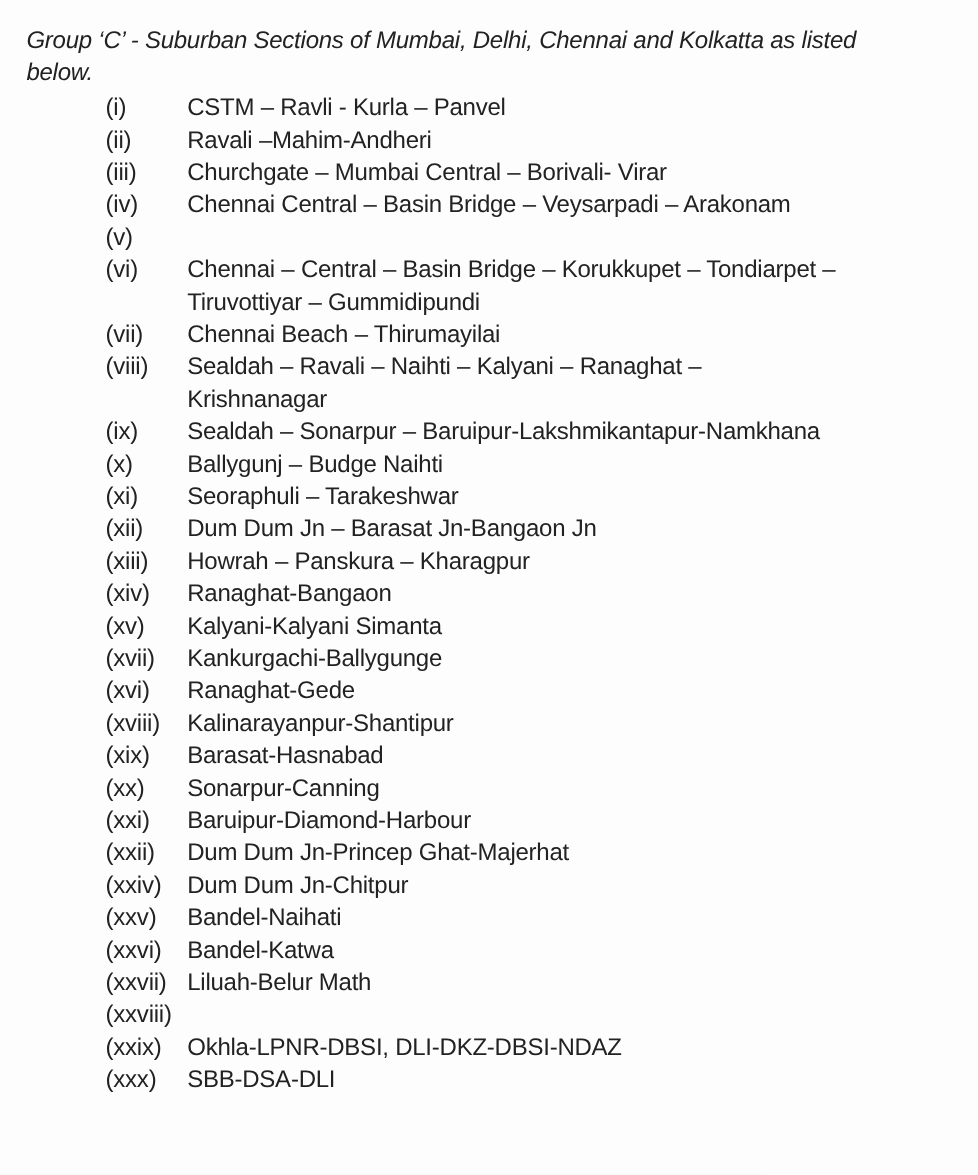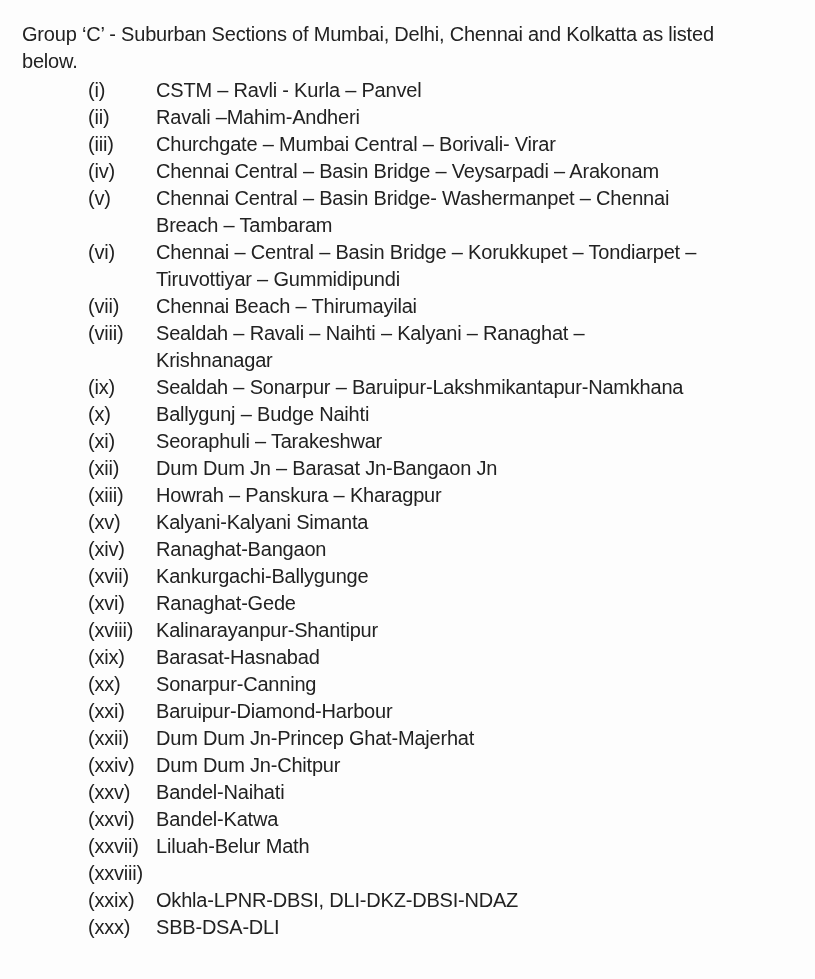--- a/index.html
+++ b/index.html
@@ -18,20 +18,21 @@
     color: #222222;
     font-size: 20px;
     line-height: 27px;
     letter-spacing: -0.2px;
     overflow: hidden;
   }
   .heading {
     margin: 0 0 2px 0;
     white-space: pre-line;
     max-width: 775px;
+    font-style: italic;
   }
   .list {
     margin: 0;
   }
   .row {
     display: flex;
     align-items: flex-start;
   }
   .num {
     flex: 0 0 68px;
@@ -62,22 +63,20 @@
       <div class="row">
         <span class="num">(iii)</span>
         <span class="txt">Churchgate – Mumbai Central – Borivali- Virar</span>
       </div>
       <div class="row">
         <span class="num">(iv)</span>
         <span class="txt">Chennai Central – Basin Bridge – Veysarpadi – Arakonam</span>
       </div>
       <div class="row">
         <span class="num">(v)</span>
-        <span class="txt">Chennai Central – Basin Bridge- Washermanpet – Chennai
-Breach – Tambaram</span>
       </div>
       <div class="row">
         <span class="num">(vi)</span>
         <span class="txt">Chennai – Central – Basin Bridge – Korukkupet – Tondiarpet –
 Tiruvottiyar – Gummidipundi</span>
       </div>
       <div class="row">
         <span class="num">(vii)</span>
         <span class="txt">Chennai Beach – Thirumayilai</span>
       </div>
@@ -100,26 +99,26 @@
       </div>
       <div class="row">
         <span class="num">(xii)</span>
         <span class="txt">Dum Dum Jn – Barasat Jn-Bangaon Jn</span>
       </div>
       <div class="row">
         <span class="num">(xiii)</span>
         <span class="txt">Howrah – Panskura – Kharagpur</span>
       </div>
       <div class="row">
+        <span class="num">(xiv)</span>
+        <span class="txt">Ranaghat-Bangaon</span>
+      </div>
+      <div class="row">
         <span class="num">(xv)</span>
         <span class="txt">Kalyani-Kalyani Simanta</span>
-      </div>
-      <div class="row">
-        <span class="num">(xiv)</span>
-        <span class="txt">Ranaghat-Bangaon</span>
       </div>
       <div class="row">
         <span class="num">(xvii)</span>
         <span class="txt">Kankurgachi-Ballygunge</span>
       </div>
       <div class="row">
         <span class="num">(xvi)</span>
         <span class="txt">Ranaghat-Gede</span>
       </div>
       <div class="row">

